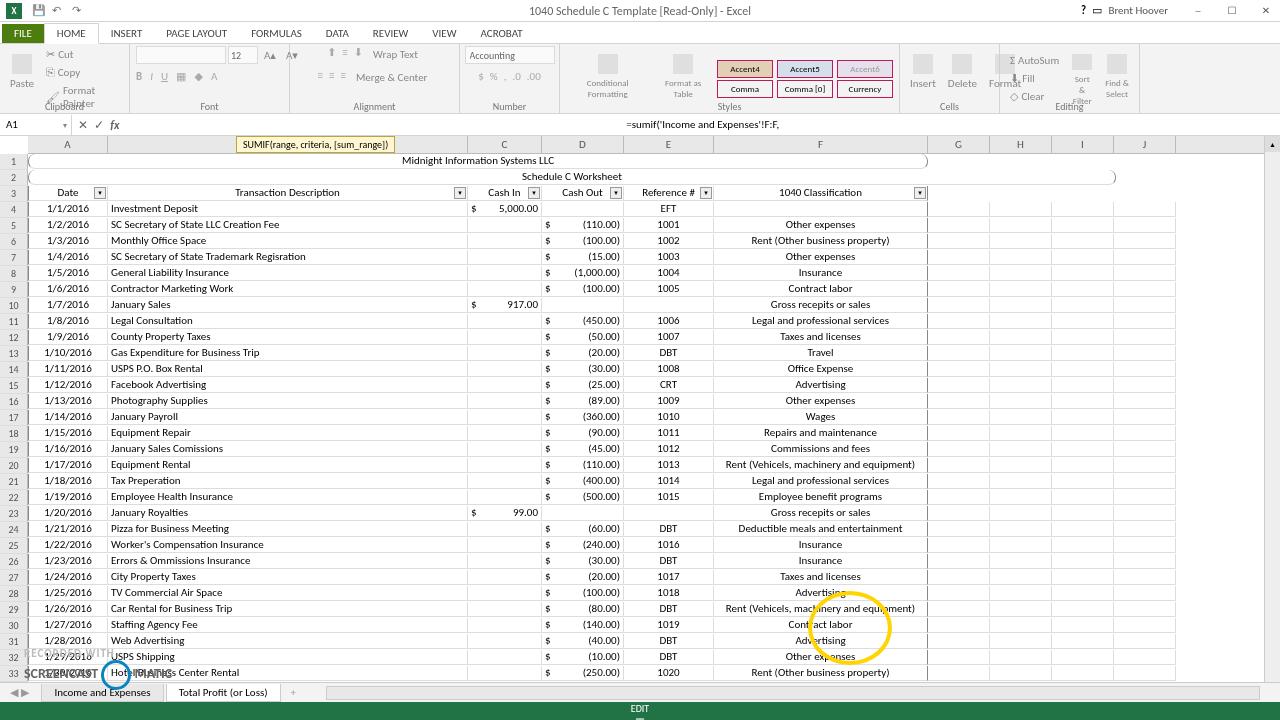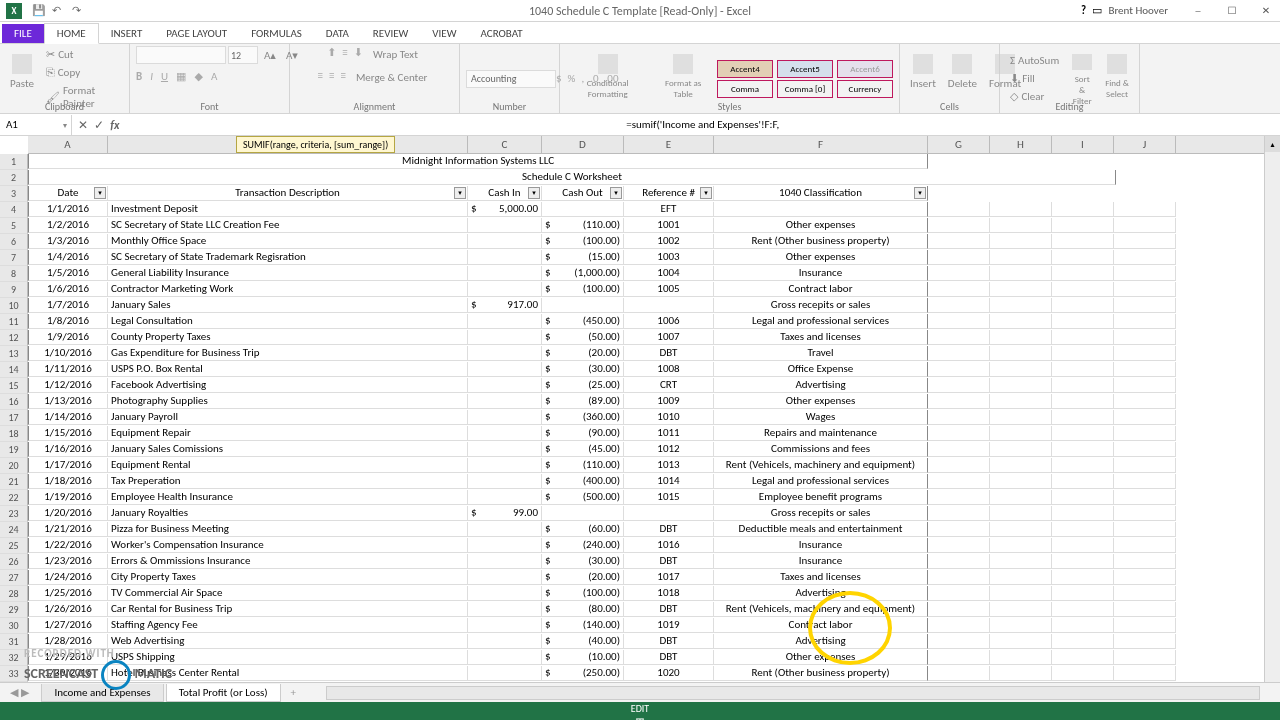--- a/index.html
+++ b/index.html
@@ -11,21 +11,21 @@
     .titlebar .qat { display: flex; gap: 6px; margin-left: 4px; }
     .titlebar .qat-icon { width: 14px; height: 14px; opacity: 0.6; }
     .titlebar .title { position: absolute; left: 50%; transform: translateX(-50%); font-size: 12px; color: #666; }
     .titlebar .right { position: absolute; right: 0; display: flex; align-items: center; gap: 6px; }
     .titlebar .user { font-size: 11px; color: #555; margin-right: 10px; }
     .titlebar .win-btn { width: 28px; height: 20px; display: flex; align-items: center; justify-content: center; font-size: 10px; color: #555; }
     
     
     .tabs { height: 22px; background: #fff; display: flex; align-items: flex-end; padding-left: 2px; border-bottom: 1px solid #d4d4d4; }
     .tab { padding: 3px 12px; font-size: 11px; color: #444; cursor: pointer; }
-    .tab.file { background: #6d28d9; color: #fff; }
+    .tab.file { background: #4d7c0f; color: #fff; }
     .tab.active { background: #fff; border: 1px solid #d4d4d4; border-bottom: 1px solid #fff; margin-bottom: -1px; }
     
     
     .ribbon { height: 70px; background: #f3f3f3; border-bottom: 1px solid #d4d4d4; display: flex; }
     .ribbon-group { border-right: 1px solid #d4d4d4; padding: 2px 6px; display: flex; flex-direction: column; position: relative; }
     .ribbon-group-label { position: absolute; bottom: 0; left: 0; right: 0; text-align: center; font-size: 10px; color: #777; }
     .rg-content { flex: 1; display: flex; align-items: center; gap: 4px; }
     .ribbon-btn { padding: 2px 4px; font-size: 11px; color: #888; display: flex; align-items: center; gap: 3px; }
     .ribbon-btn.vert { flex-direction: column; height: 58px; justify-content: flex-start; padding-top: 4px; }
     .ribbon-icon-lg { width: 20px; height: 20px; background: #ccc; opacity: 0.5; }
@@ -50,21 +50,21 @@
     
     
     .grid-area { position: absolute; top: 136px; left: 0; right: 0; bottom: 30px; overflow: hidden; }
     .col-headers { height: 18px; display: flex; background: #e8e8e8; border-bottom: 1px solid #bbb; margin-left: 28px; }
     .col-h { border-right: 1px solid #bbb; text-align: center; font-size: 11px; color: #555; line-height: 17px; }
     .rowwrap { display: flex; }
     .row-h { width: 28px; text-align: center; font-size: 10px; color: #555; background: #e8e8e8; border-right: 1px solid #bbb; border-bottom: 1px solid #ddd; line-height: 15px; }
     .cell { height: 15px; border-right: 1px solid #ddd; border-bottom: 1px solid #ddd; padding: 0 3px; font-size: 11px; line-height: 14px; overflow: hidden; white-space: nowrap; }
     .hdr-cell { background: #fff; font-weight: normal; position: relative; }
     .hdr-cell .filter { position: absolute; right: 1px; top: 1px; width: 12px; height: 12px; border: 1px solid #999; background: #eee; font-size: 7px; text-align: center; line-height: 10px; }
-    .merge-title { text-align: center; }
+    .merge-title { text-align: center; border-radius: 7px; }
     .num { text-align: right; }
     .center { text-align: center; }
     .col-A { width: 80px; }
     .col-B { width: 360px; }
     .col-C { width: 74px; }
     .col-D { width: 82px; }
     .col-E { width: 90px; }
     .col-F { width: 214px; }
     .col-G, .col-H, .col-I, .col-J { width: 62px; }
     .dark-border-right { border-right: 1px solid #888; }
@@ -177,21 +177,21 @@
           <span>≡</span>
           <span>≡</span>
           <span class="ribbon-btn">
             <span>Merge &amp; Center</span>
           </span>
         </div>
     </div>
     <div class="ribbon-group-label">Alignment</div>
   </div>
   <div class="ribbon-group" style="width:100px">
-    <div class="rg-content" style="flex-direction:row;gap:0">
+    <div class="rg-content" style="flex-direction:column;gap:6px">
       <input class="font-input" style="width: 90px;" readonly="" value="Accounting">
       <div style="display:flex;gap:6px;color:#aaa">
           <span>$</span>
           <span>%</span>
           <span>,</span>
           <span>.0</span>
           <span>.00</span>
         </div>
     </div>
     <div class="ribbon-group-label">Number</div>

